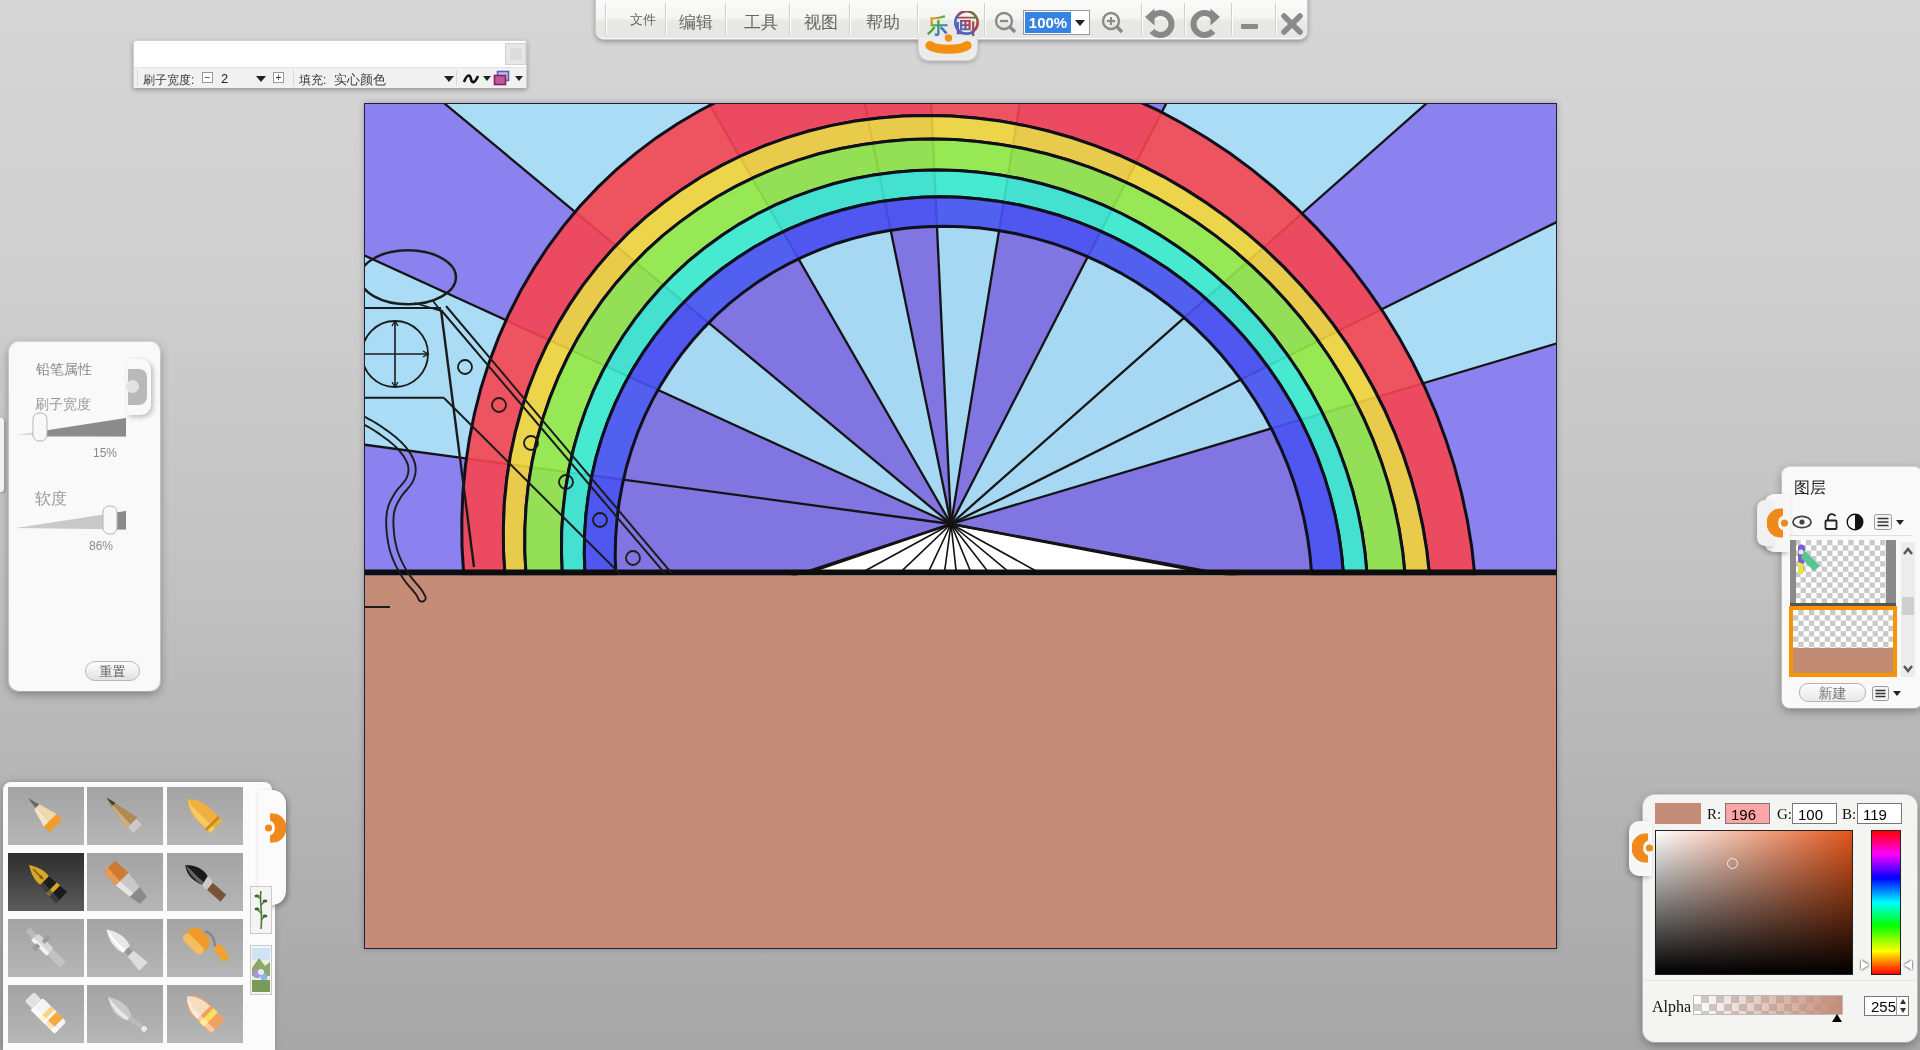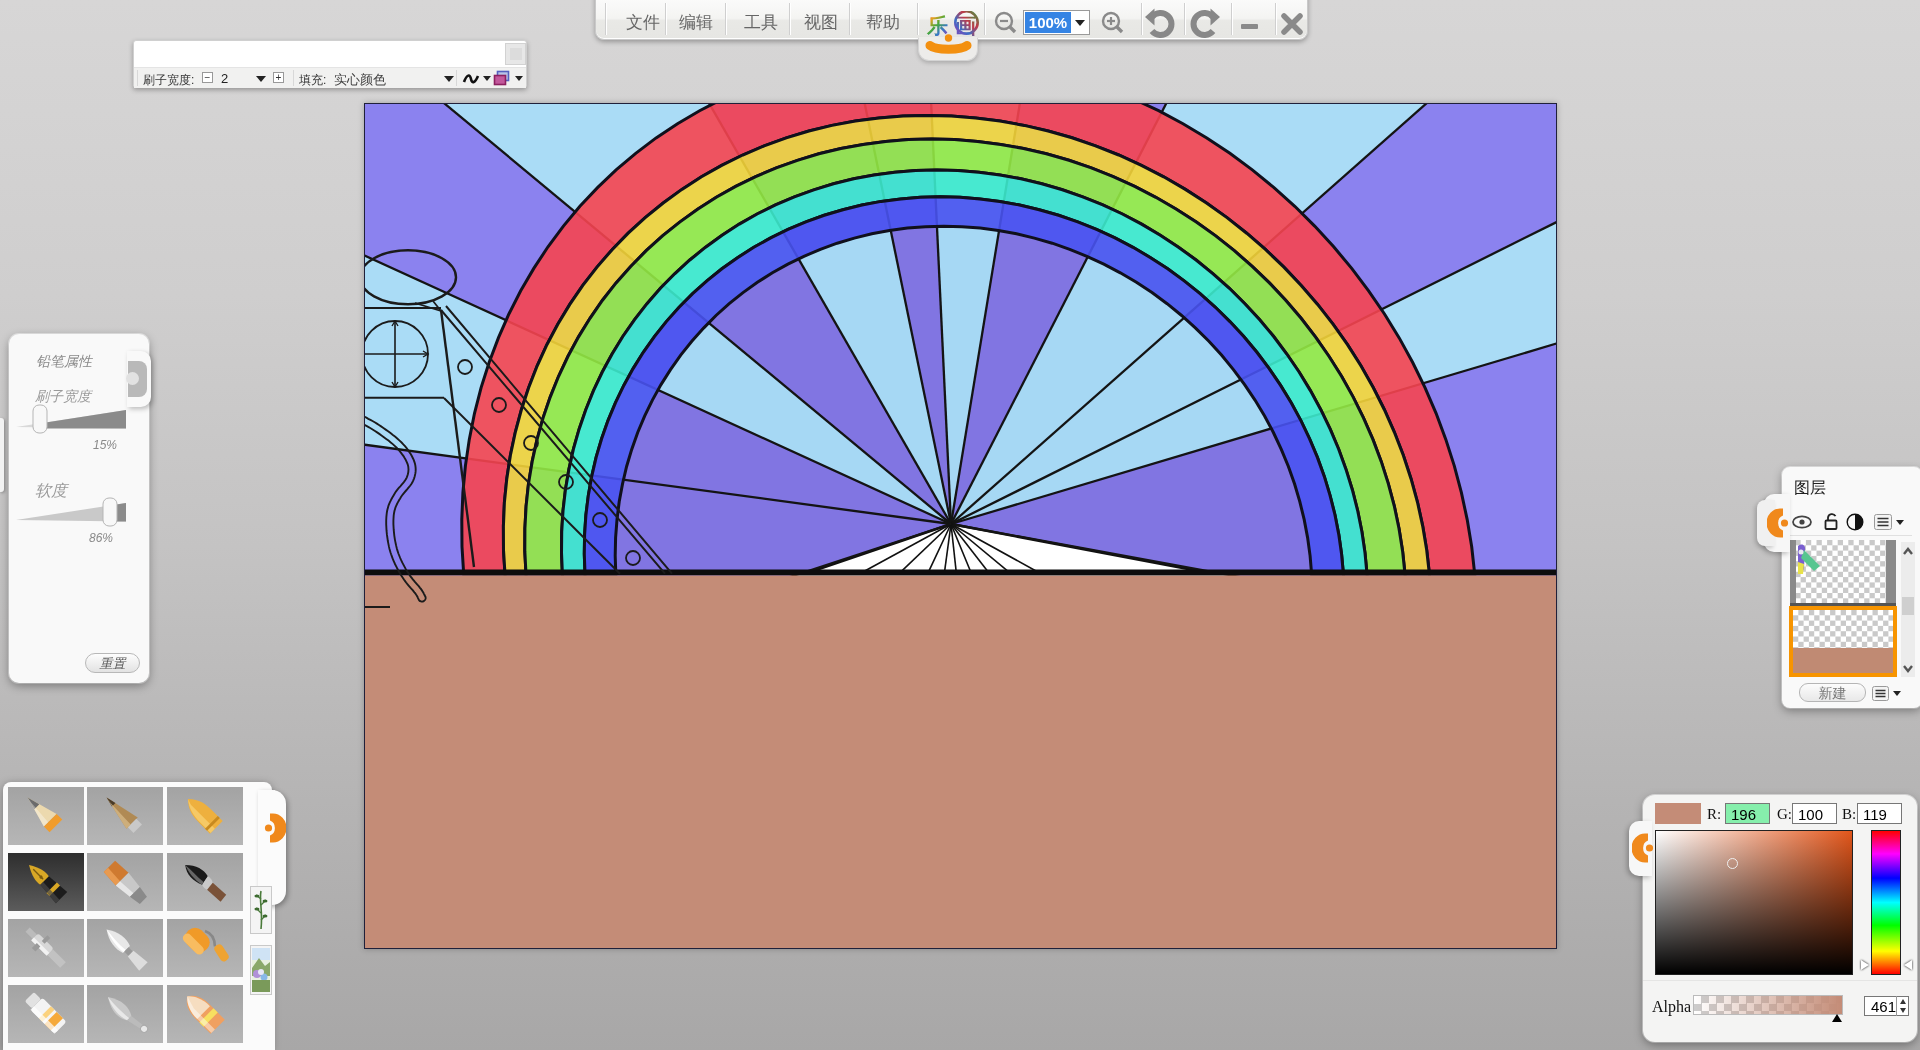--- a/index.html
+++ b/index.html
@@ -85,21 +85,21 @@
 <circle cx="100" cy="263" r="7" stroke-width="1.8" stroke="#1b1b1b" fill="none"></circle>
 <circle cx="134" cy="301" r="7" stroke-width="1.8" stroke="#1b1b1b" fill="none"></circle>
 <circle cx="166" cy="339" r="7" stroke-width="1.8" stroke="#1b1b1b" fill="none"></circle>
 <circle cx="201" cy="378" r="7" stroke-width="1.8" stroke="#1b1b1b" fill="none"></circle>
 <circle cx="235" cy="416" r="7" stroke-width="1.8" stroke="#1b1b1b" fill="none"></circle>
 <circle cx="268" cy="454" r="7" stroke-width="1.8" stroke="#1b1b1b" fill="none"></circle>
 <path d="M-4.3,310.8 L-3.3,311.4 L-2.0,312.0 L-0.4,312.8 L1.4,313.7 L3.3,314.8 L5.4,315.9 L7.5,317.0 L9.7,318.3 L11.9,319.6 L14.0,321.0 L16.1,322.4 L18.4,324.0 L20.7,325.6 L23.1,327.3 L25.5,329.1 L27.9,331.0 L30.3,332.8 L32.5,334.7 L34.6,336.6 L36.6,338.5 L38.3,340.3 L40.0,342.2 L41.6,344.2 L43.0,346.1 L44.4,348.1 L45.7,350.0 L46.8,352.0 L47.8,354.0 L48.7,355.9 L49.4,357.9 L50.0,359.8 L50.4,361.8 L50.6,363.7 L50.7,365.5 L50.6,367.4 L50.4,369.2 L50.0,371.1 L49.6,372.8 L49.0,374.6 L48.3,376.4 L47.4,378.3 L46.2,380.2 L44.9,382.0 L43.5,383.7 L42.1,385.4 L40.7,387.0 L39.3,388.6 L38.1,390.1 L37.0,391.5 L36.0,392.9 L35.2,394.4 L34.3,395.8 L33.5,397.2 L32.7,398.6 L32.0,400.0 L31.4,401.3 L30.8,402.6 L30.3,404.0 L29.9,405.4 L29.5,406.8 L29.2,408.3 L28.9,409.9 L28.7,411.5 L28.6,413.1 L28.5,414.8 L28.4,416.6 L28.4,418.3 L28.4,420.1 L28.5,422.0 L28.6,423.8 L28.7,425.7 L28.9,427.6 L29.1,429.6 L29.3,431.6 L29.6,433.6 L29.9,435.6 L30.3,437.6 L30.7,439.5 L31.1,441.4 L31.5,443.1 L31.9,444.8 L32.4,446.4 L32.9,448.0 L33.4,449.5 L34.0,451.0 L34.6,452.5 L35.2,454.0 L35.8,455.4 L36.5,456.9 L37.2,458.4 L38.0,459.9 L38.8,461.4 L39.6,462.9 L40.4,464.4 L41.3,465.9 L42.2,467.4 L43.2,468.8 L44.1,470.2 L45.0,471.6 L45.9,472.9 L46.9,474.2 L47.8,475.4 L48.9,476.7 L49.9,477.9 L51.0,479.1 L52.1,480.3 L53.1,481.5 L54.1,482.6 L55.0,483.8 L55.9,484.9 L56.6,485.9 L57.3,486.9 L57.9,487.9 L58.4,488.8 L58.8,489.6 L59.2,490.3 L59.5,491.0 L59.8,491.5 L60.0,492.0 L60.2,492.3 A3.6,3.6 0 0 1 53.8,495.7 L53.8,495.7 L53.6,495.3 L53.3,494.7 L53.0,494.1 L52.8,493.5 L52.4,492.9 L52.1,492.2 L51.7,491.5 L51.2,490.8 L50.7,490.0 L50.1,489.1 L49.4,488.3 L48.6,487.3 L47.7,486.2 L46.7,485.1 L45.6,483.9 L44.5,482.6 L43.4,481.3 L42.2,479.9 L41.1,478.5 L40.1,477.1 L39.1,475.7 L38.1,474.2 L37.1,472.7 L36.1,471.2 L35.2,469.6 L34.2,468.0 L33.3,466.4 L32.4,464.8 L31.6,463.2 L30.8,461.6 L30.0,460.0 L29.3,458.4 L28.6,456.8 L27.9,455.2 L27.3,453.6 L26.7,451.9 L26.1,450.3 L25.5,448.5 L25.0,446.7 L24.5,444.9 L24.0,442.9 L23.6,440.9 L23.2,438.9 L22.8,436.8 L22.5,434.7 L22.2,432.5 L21.9,430.4 L21.7,428.3 L21.5,426.2 L21.4,424.2 L21.3,422.3 L21.2,420.3 L21.2,418.4 L21.2,416.5 L21.3,414.5 L21.4,412.6 L21.6,410.7 L21.8,408.9 L22.1,407.0 L22.5,405.2 L23.0,403.4 L23.5,401.6 L24.2,400.0 L24.8,398.4 L25.6,396.8 L26.4,395.2 L27.2,393.7 L28.1,392.2 L29.0,390.7 L30.0,389.1 L31.1,387.3 L32.4,385.6 L33.8,383.9 L35.3,382.3 L36.7,380.7 L38.0,379.2 L39.2,377.6 L40.2,376.2 L41.1,374.9 L41.7,373.6 L42.2,372.2 L42.7,370.8 L43.0,369.5 L43.3,368.1 L43.4,366.8 L43.5,365.5 L43.4,364.2 L43.3,362.9 L43.0,361.5 L42.6,360.1 L42.0,358.6 L41.3,357.1 L40.5,355.4 L39.5,353.8 L38.5,352.1 L37.2,350.4 L35.9,348.6 L34.5,346.9 L33.0,345.2 L31.4,343.5 L29.7,341.9 L27.8,340.1 L25.7,338.4 L23.5,336.6 L21.2,334.9 L18.9,333.2 L16.5,331.5 L14.3,329.9 L12.1,328.4 L10.0,327.0 L8.0,325.7 L6.0,324.5 L4.0,323.3 L1.9,322.2 L-0.1,321.1 L-1.9,320.1 L-3.7,319.3 L-5.3,318.5 L-6.6,317.8 L-7.7,317.2" stroke-width="1.9" stroke="#1b1b1b" fill="none"></path>
 <path d="M0,503 L25,503" stroke-width="2" stroke="#1b1b1b" fill="none"></path>
 </svg></div>
 <div id="toolbar" style="position:absolute;left:595px;top:-8px;width:713px;height:48px;background:linear-gradient(180deg,#fdfdfd 0%,#f4f4f2 55%,#e9e9e6 60%,#e6e6e3 100%);border:1px solid #c9c9c9;border-radius:0 0 9px 9px;box-shadow:0 2px 5px rgba(0,0,0,.3), inset 0 -1px 0 #fff;">
-<div style="position:absolute;left:10px;top:18px;width:74px;text-align:center;font-size:17px;color:#666;">文件</div>
+<div style="position:absolute;left:10px;top:18px;width:74px;text-align:center;font-size:13px;color:#666;">文件</div>
 <div style="position:absolute;left:70px;top:18px;width:60px;text-align:center;font-size:17px;color:#666;">编辑</div>
 <div style="position:absolute;left:135px;top:18px;width:60px;text-align:center;font-size:17px;color:#666;">工具</div>
 <div style="position:absolute;left:195px;top:18px;width:60px;text-align:center;font-size:17px;color:#666;">视图</div>
 <div style="position:absolute;left:257px;top:18px;width:60px;text-align:center;font-size:17px;color:#666;">帮助</div>
 <div class="vsep" style="left:8.5px;top:10px;"></div>
 <div class="vsep" style="left:69px;top:10px;"></div>
 <div class="vsep" style="left:129px;top:10px;"></div>
 <div class="vsep" style="left:193px;top:10px;"></div>
 <div class="vsep" style="left:253px;top:10px;"></div>
 <div class="vsep" style="left:321px;top:10px;"></div>
@@ -182,21 +182,21 @@
         <path d="M2,11 C5,3 8,3 9,8 C10,13 13,12 16,5" stroke="#111" stroke-width="2.6" fill="none"></path>
       </svg>
 <div style="position:absolute;left:349px;top:8px;width:0;height:0;border-left:4px solid transparent;border-right:4px solid transparent;border-top:5px solid #222;"></div>
 <svg style="position:absolute;left:359px;top:2px;" width="18" height="17" viewBox="0 0 18 17">
         <rect x="4.5" y="1.5" width="11" height="9" fill="#b8c4e8" stroke="#5560c0" stroke-width="1.6"></rect>
         <rect x="1.5" y="5.5" width="11" height="9" fill="#c2589c" stroke="#8c2060" stroke-width="1.6"></rect>
       </svg>
 <div style="position:absolute;left:381px;top:8px;width:0;height:0;border-left:4px solid transparent;border-right:4px solid transparent;border-top:5px solid #222;"></div>
 </div>
   </div>
-<div class="panel" style="left:9px;top:334px;width:140px;height:349px;font-style:italic;">
+<div class="panel" style="left:9px;top:342px;width:151px;height:349px;">
 <div style="position:absolute;left:27px;top:19px;font-size:14px;color:#8a8a8a;">铅笔属性</div>
 <div style="position:absolute;left:26px;top:54px;font-size:14px;color:#9a9a9a;">刷子宽度</div>
 <svg style="position:absolute;left:5px;top:70px;" width="117" height="30" viewBox="0 0 117 30">
 <polygon points="2,23 112,6 112,24.5" fill="#d9d9d9"></polygon>
 <polygon points="19,20.4 112,6 112,24.5 19,24.5" fill="#8b8b8b"></polygon>
 <rect x="19" y="1" width="14" height="28" rx="6" fill="#f8f8f8" stroke="#b5b5b5" stroke-width="1"></rect>
 </svg>
 <div style="position:absolute;left:62px;top:104px;width:46px;text-align:right;font-size:12px;color:#8a8a8a;">15%</div>
 <div style="position:absolute;left:26px;top:147px;font-size:16px;color:#9a9a9a;">软度</div>
 <svg style="position:absolute;left:5px;top:163px;" width="117" height="30" viewBox="0 0 117 30">
@@ -623,35 +623,35 @@
 </div>
 <div style="position:absolute;left:1764px;top:494px;width:26px;height:58px;background:#f7f7f7;border-radius:10px 0 0 10px;box-shadow:-2px 2px 5px rgba(0,0,0,.25);"></div>
 <div style="position:absolute;left:1757px;top:500px;width:18px;height:46px;background:#f0f0f0;border-radius:8px 0 0 8px;box-shadow:-2px 2px 4px rgba(0,0,0,.2);"></div>
 <svg style="position:absolute;left:1767px;top:507px;" width="22" height="32" viewBox="0 0 22 32">
 <path d="M13,1.5 A13.5,14.5 0 0 0 13,30.5 L16,30.5 L16,23.5 A7.5,8 0 0 1 16,8.5 L16,1.5 Z" fill="#f0891c"></path>
 <circle cx="17.5" cy="16" r="3.6" fill="#f0891c"></circle>
   </svg>
 <div class="panel" style="left:1643px;top:795px;width:274px;height:247px;border-radius:12px;background:#f4f4f3;">
 <div style="position:absolute;left:12px;top:8px;width:46px;height:21px;background:rgb(196,140,119);"></div>
 <div style="position:absolute;left:64px;top:11px;font-family:'Liberation Serif',serif;font-size:15px;color:#111;">R:</div>
-<div style="position:absolute;left:82px;top:8px;width:45px;height:21px;background:#86efac;border:1px solid #777;font-size:15px;color:#000;padding:2px 0 0 5px;">196</div>
+<div style="position:absolute;left:82px;top:8px;width:45px;height:21px;background:#fca5a5;border:1px solid #777;font-size:15px;color:#000;padding:2px 0 0 5px;">196</div>
 <div style="position:absolute;left:134px;top:11px;font-family:'Liberation Serif',serif;font-size:15px;color:#111;">G:</div>
 <div style="position:absolute;left:149px;top:8px;width:45px;height:21px;background:#fff;border:1px solid #777;font-size:15px;color:#000;padding:2px 0 0 5px;">100</div>
 <div style="position:absolute;left:199px;top:11px;font-family:'Liberation Serif',serif;font-size:15px;color:#111;">B:</div>
 <div style="position:absolute;left:214px;top:8px;width:45px;height:21px;background:#fff;border:1px solid #777;font-size:15px;color:#000;padding:2px 0 0 5px;">119</div>
 <div style="position:absolute;left:12px;top:35px;width:198px;height:145px;border:1px solid #222;background:linear-gradient(to bottom, rgba(0,0,0,0), rgba(0,0,0,1)), linear-gradient(to right, #ffffff, #e2561b);"></div>
 <div style="position:absolute;left:84px;top:63px;width:11px;height:11px;border:1.5px solid #f0f0f0;border-radius:50%;"></div>
 <div style="position:absolute;left:228px;top:35px;width:30px;height:145px;border:1px solid #222;background:linear-gradient(to bottom,#ff0000 0%,#ff00ff 16%,#0000ff 33%,#00ffff 50%,#00ff00 66%,#ffff00 84%,#ff0000 100%);"></div>
 <div style="position:absolute;left:218px;top:165px;width:0;height:0;border-top:5px solid transparent;border-bottom:5px solid transparent;border-left:8px solid #fff;filter:drop-shadow(0 0 1px #000);"></div>
 <div style="position:absolute;left:261px;top:165px;width:0;height:0;border-top:5px solid transparent;border-bottom:5px solid transparent;border-right:8px solid #fff;filter:drop-shadow(0 0 1px #000);"></div>
 <div style="position:absolute;left:0;top:185px;width:274px;height:1px;background:#e5e5e4;"></div>
 <div style="position:absolute;left:9px;top:203px;font-family:'Liberation Serif',serif;font-size:16px;color:#111;">Alpha</div>
 <div style="position:absolute;left:50px;top:200px;width:150px;height:20px;border:1px solid #bbb;background:linear-gradient(to right, rgba(196,140,119,0), rgba(196,140,119,1)), repeating-conic-gradient(#cccccc 0% 25%, #ffffff 0% 50%); background-size:auto, 15px 15px;"></div>
 <div style="position:absolute;left:189px;top:219px;width:0;height:0;border-left:5px solid transparent;border-right:5px solid transparent;border-bottom:8px solid #000;"></div>
-<div style="position:absolute;left:221px;top:201px;width:45px;height:20px;background:#fff;border:1px solid #777;font-size:15px;color:#000;padding:1px 0 0 6px;">461</div>
+<div style="position:absolute;left:221px;top:201px;width:45px;height:20px;background:#fff;border:1px solid #777;font-size:15px;color:#000;padding:1px 0 0 6px;">255</div>
 <div style="position:absolute;left:253px;top:201px;width:13px;height:20px;border-left:1px solid #999;">
 <div style="position:absolute;left:3px;top:3px;width:0;height:0;border-left:3.5px solid transparent;border-right:3.5px solid transparent;border-bottom:5px solid #333;"></div>
 <div style="position:absolute;left:3px;bottom:3px;width:0;height:0;border-left:3.5px solid transparent;border-right:3.5px solid transparent;border-top:5px solid #333;"></div>
     </div>
 </div>
 <div style="position:absolute;left:1629px;top:821px;width:23px;height:55px;background:#f7f7f7;border-radius:10px 0 0 10px;box-shadow:-2px 2px 5px rgba(0,0,0,.25);"></div>
 <svg style="position:absolute;left:1632px;top:832px;" width="22" height="32" viewBox="0 0 22 32">
 <path d="M13,1.5 A13.5,14.5 0 0 0 13,30.5 L16,30.5 L16,23.5 A7.5,8 0 0 1 16,8.5 L16,1.5 Z" fill="#f0891c"></path>
 <circle cx="17.5" cy="16" r="3.6" fill="#f0891c"></circle>
   </svg>

